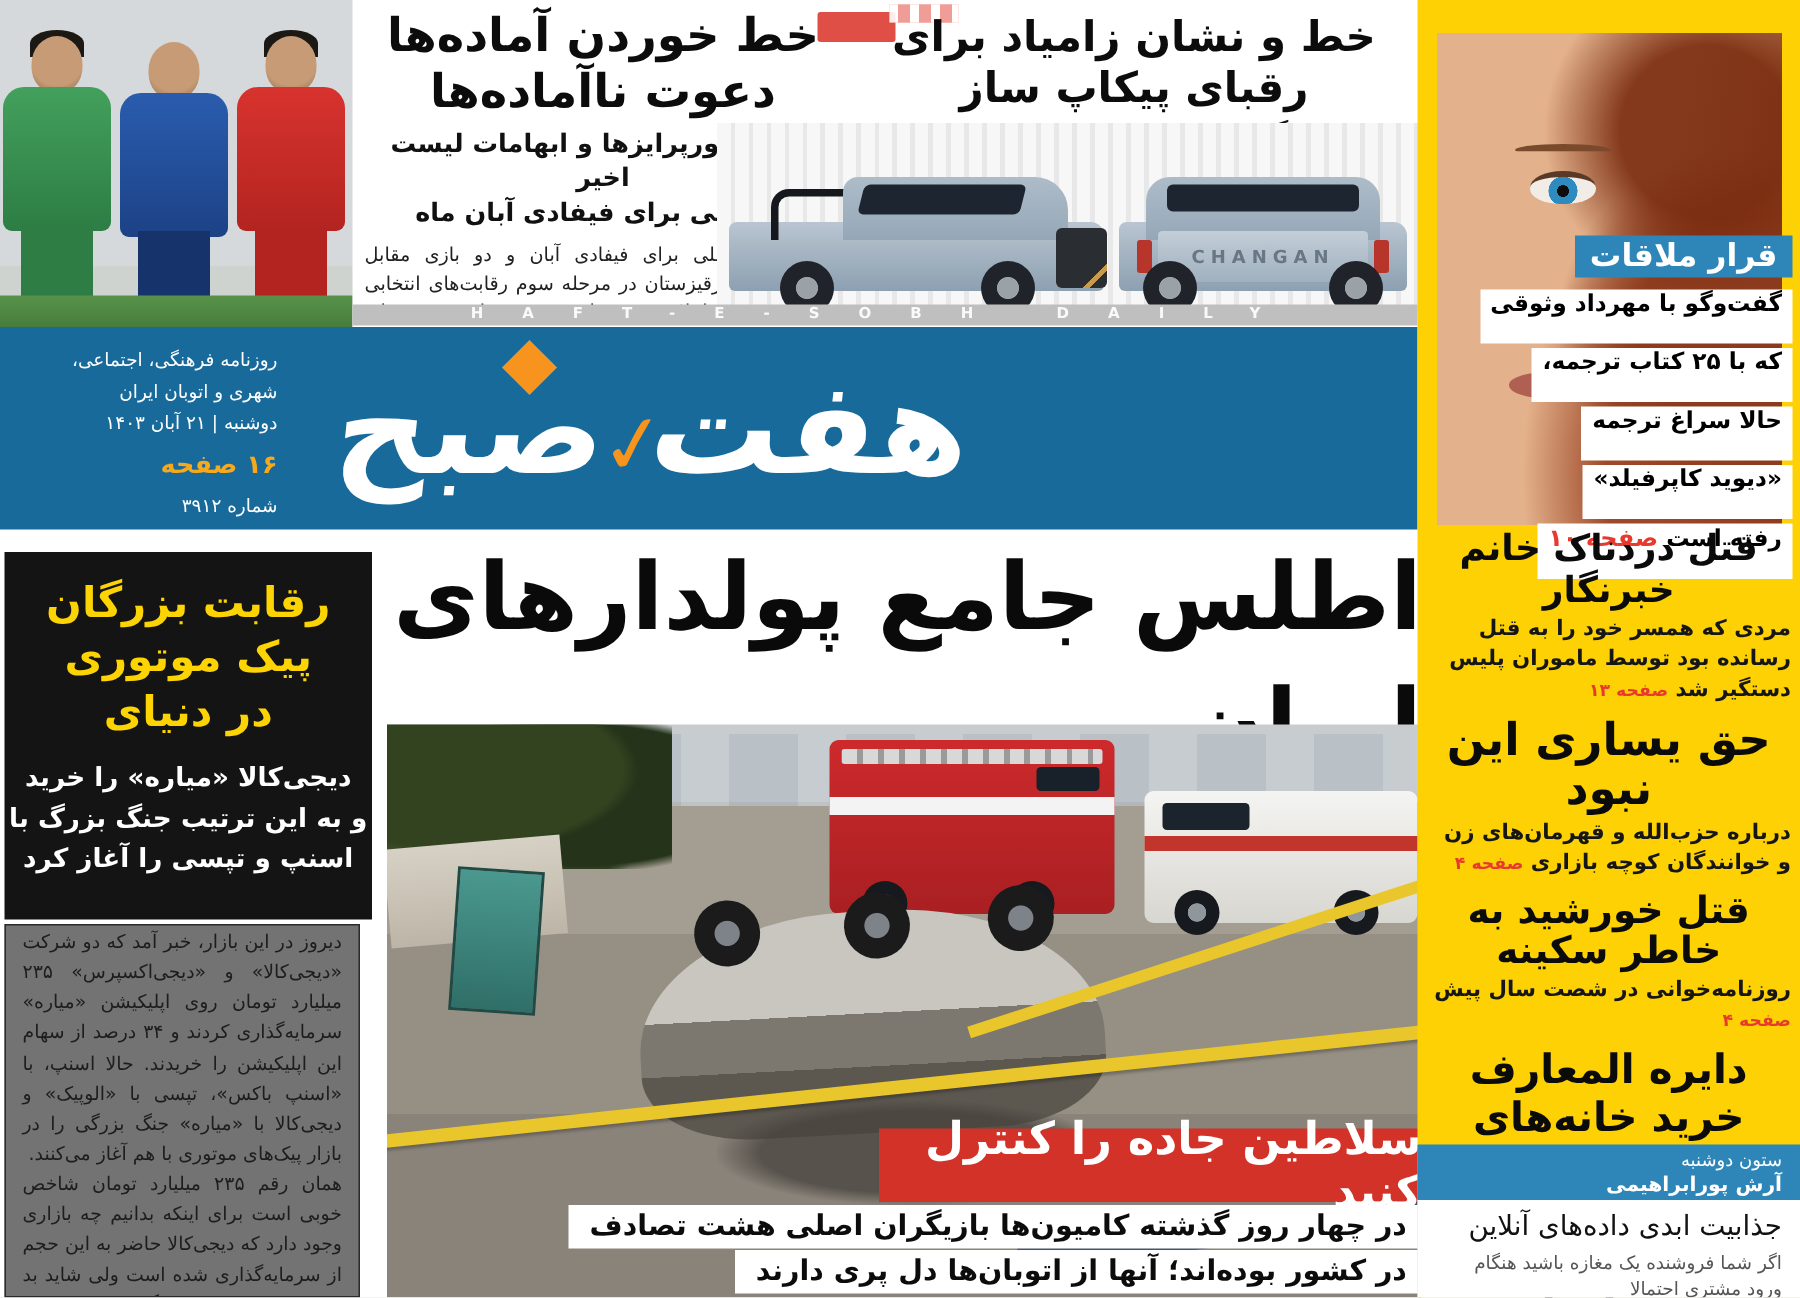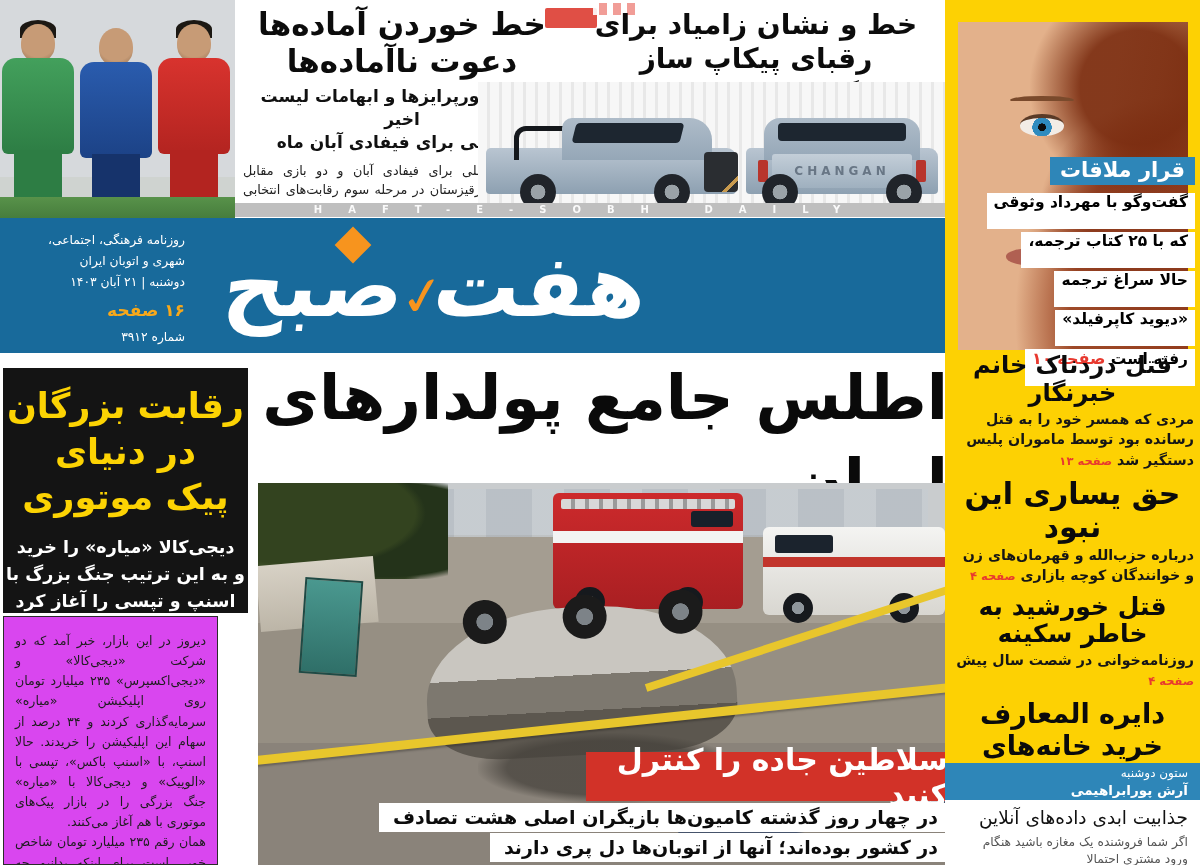--- a/index.html
+++ b/index.html
@@ -101,24 +101,24 @@
 
   
   .main-art { left:252px; top:356px; width:696px; }
   .main-h { font-size:62px; font-weight:900; color:#0a0a0a; letter-spacing:-2px; line-height:1.35; }
   .main-sub { margin-top:4px; font-size:20.5px; font-weight:800; color:#0f0f0f; }
   .main-sub .pref { font-size:13px; }
 
   
   .black-box { left:3px; top:368px; width:245px; height:245px; background:#141414;
     text-align:center; padding-top:16px; }
-  .bb-title { color:#fcd303; font-size:35px; font-weight:900; line-height:1.3; }
+  .bb-title { color:#fcd303; font-size:28px; font-weight:900; line-height:1.3; }
   .bb-sub { margin-top:13px; color:#fff; font-size:17.5px; font-weight:700; line-height:1.55; }
-  .body-box { left:3px; top:616px; width:215px; height:249px; background:#d946ef;
-    border:1px solid #2b2b2b; padding:14px 11px; overflow:hidden; }
+  .body-box { left:3px; top:616px; width:237px; height:249px; background:#737373;
+    border:1px solid #2b2b2b; padding:1px 11px; overflow:hidden; }
   .body-box p { font-size:12.6px; color:#1d1d1d; line-height:1.6; text-align:justify; }
 
   
   .crash { left:258px; top:483px; width:690px; height:382px; overflow:hidden;
     background:linear-gradient(#c9ccce 0 52px, #a49d91 52px 140px, #968f83 140px 260px, #8a837a 260px); }
   .cr-buildings { position:absolute; left:150px; top:6px; width:520px; height:48px;
     background:repeating-linear-gradient(90deg,#b6bdc4 0 46px,#c6ccd1 46px 78px); opacity:.8; }
   .cr-trees { position:absolute; left:-20px; top:-14px; width:210px; height:110px;
     background:radial-gradient(ellipse at 30% 40%, #33431f 0 55%, transparent 60%),
                radial-gradient(ellipse at 70% 55%, #24331a 0 55%, transparent 62%),
@@ -301,22 +301,22 @@
     <div class="main-h">اطلس جامع پولدارهای ایران</div>
     <div class="main-sub">
       <span>تهرانی‌ها، یزدی‌ها و سمنانی‌ها بیشتر از بقیه پولشان را در بانک پس‌انداز می‌کنند</span>
       <span class="pref">صفحه ۳</span>
     </div>
   </div>
 
   <div class="abs black-box">
     <div class="bb-title">
       <div>رقابت بزرگان</div>
+      <div>پیک موتوری</div>
       <div>در دنیای</div>
-      <div>پیک موتوری</div>
     </div>
     <div class="bb-sub">
       <div>دیجی‌کالا «میاره» را خرید</div>
       <div>و به این ترتیب جنگ بزرگ با</div>
       <div>اسنپ و تپسی را آغاز کرد</div>
     </div>
   </div>
 
   <div class="abs body-box">
     <p>دیروز در این بازار، خبر آمد که دو شرکت «دیجی‌کالا» و «دیجی‌اکسپرس» ۲۳۵ میلیارد تومان روی اپلیکیشن «میاره» سرمایه‌گذاری کردند و ۳۴ درصد از سهام این اپلیکیشن را خریدند. حالا اسنپ، با «اسنپ باکس»، تپسی با «الوپیک» و دیجی‌کالا با «میاره» جنگ بزرگی را در بازار پیک‌های موتوری با هم آغاز می‌کنند.</p>

